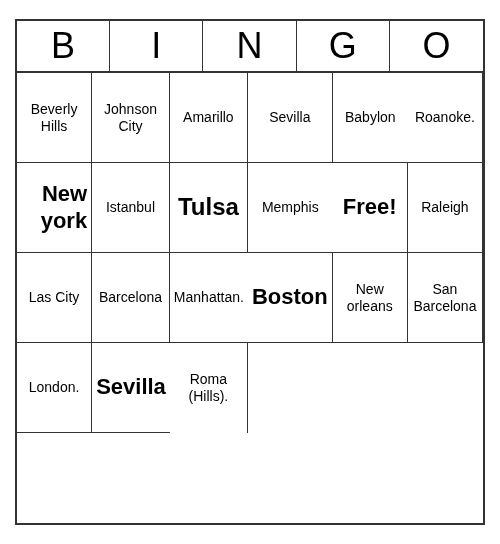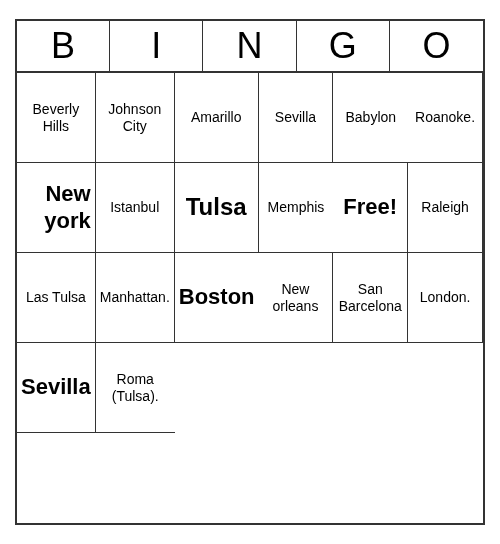--- a/index.html
+++ b/index.html
@@ -96,22 +96,23 @@
       <div class="bingo-cell">Amarillo</div>
       <div class="bingo-cell">Sevilla</div>
       <div class="bingo-cell">Babylon</div>
       <div class="bingo-cell">Roanoke.</div>
       <div class="bingo-cell large-text">New york</div>
       <div class="bingo-cell">Istanbul</div>
       <div class="bingo-cell xlarge-text">Tulsa</div>
       <div class="bingo-cell">Memphis</div>
       <div class="bingo-cell large-text">Free!</div>
       <div class="bingo-cell">Raleigh</div>
-      <div class="bingo-cell">Las Tulsa</div>
+      <div class="bingo-cell">Las City</div>
+      <div class="bingo-cell">Barcelona</div>
       <div class="bingo-cell">Manhattan.</div>
       <div class="bingo-cell large-text">Boston</div>
       <div class="bingo-cell">New orleans</div>
       <div class="bingo-cell">San Barcelona</div>
       <div class="bingo-cell">London.</div>
       <div class="bingo-cell large-text">Sevilla</div>
-      <div class="bingo-cell">Roma (Tulsa).</div>
+      <div class="bingo-cell">Roma (Hills).</div>
     </div>
 </div>
 
 </body></html>

